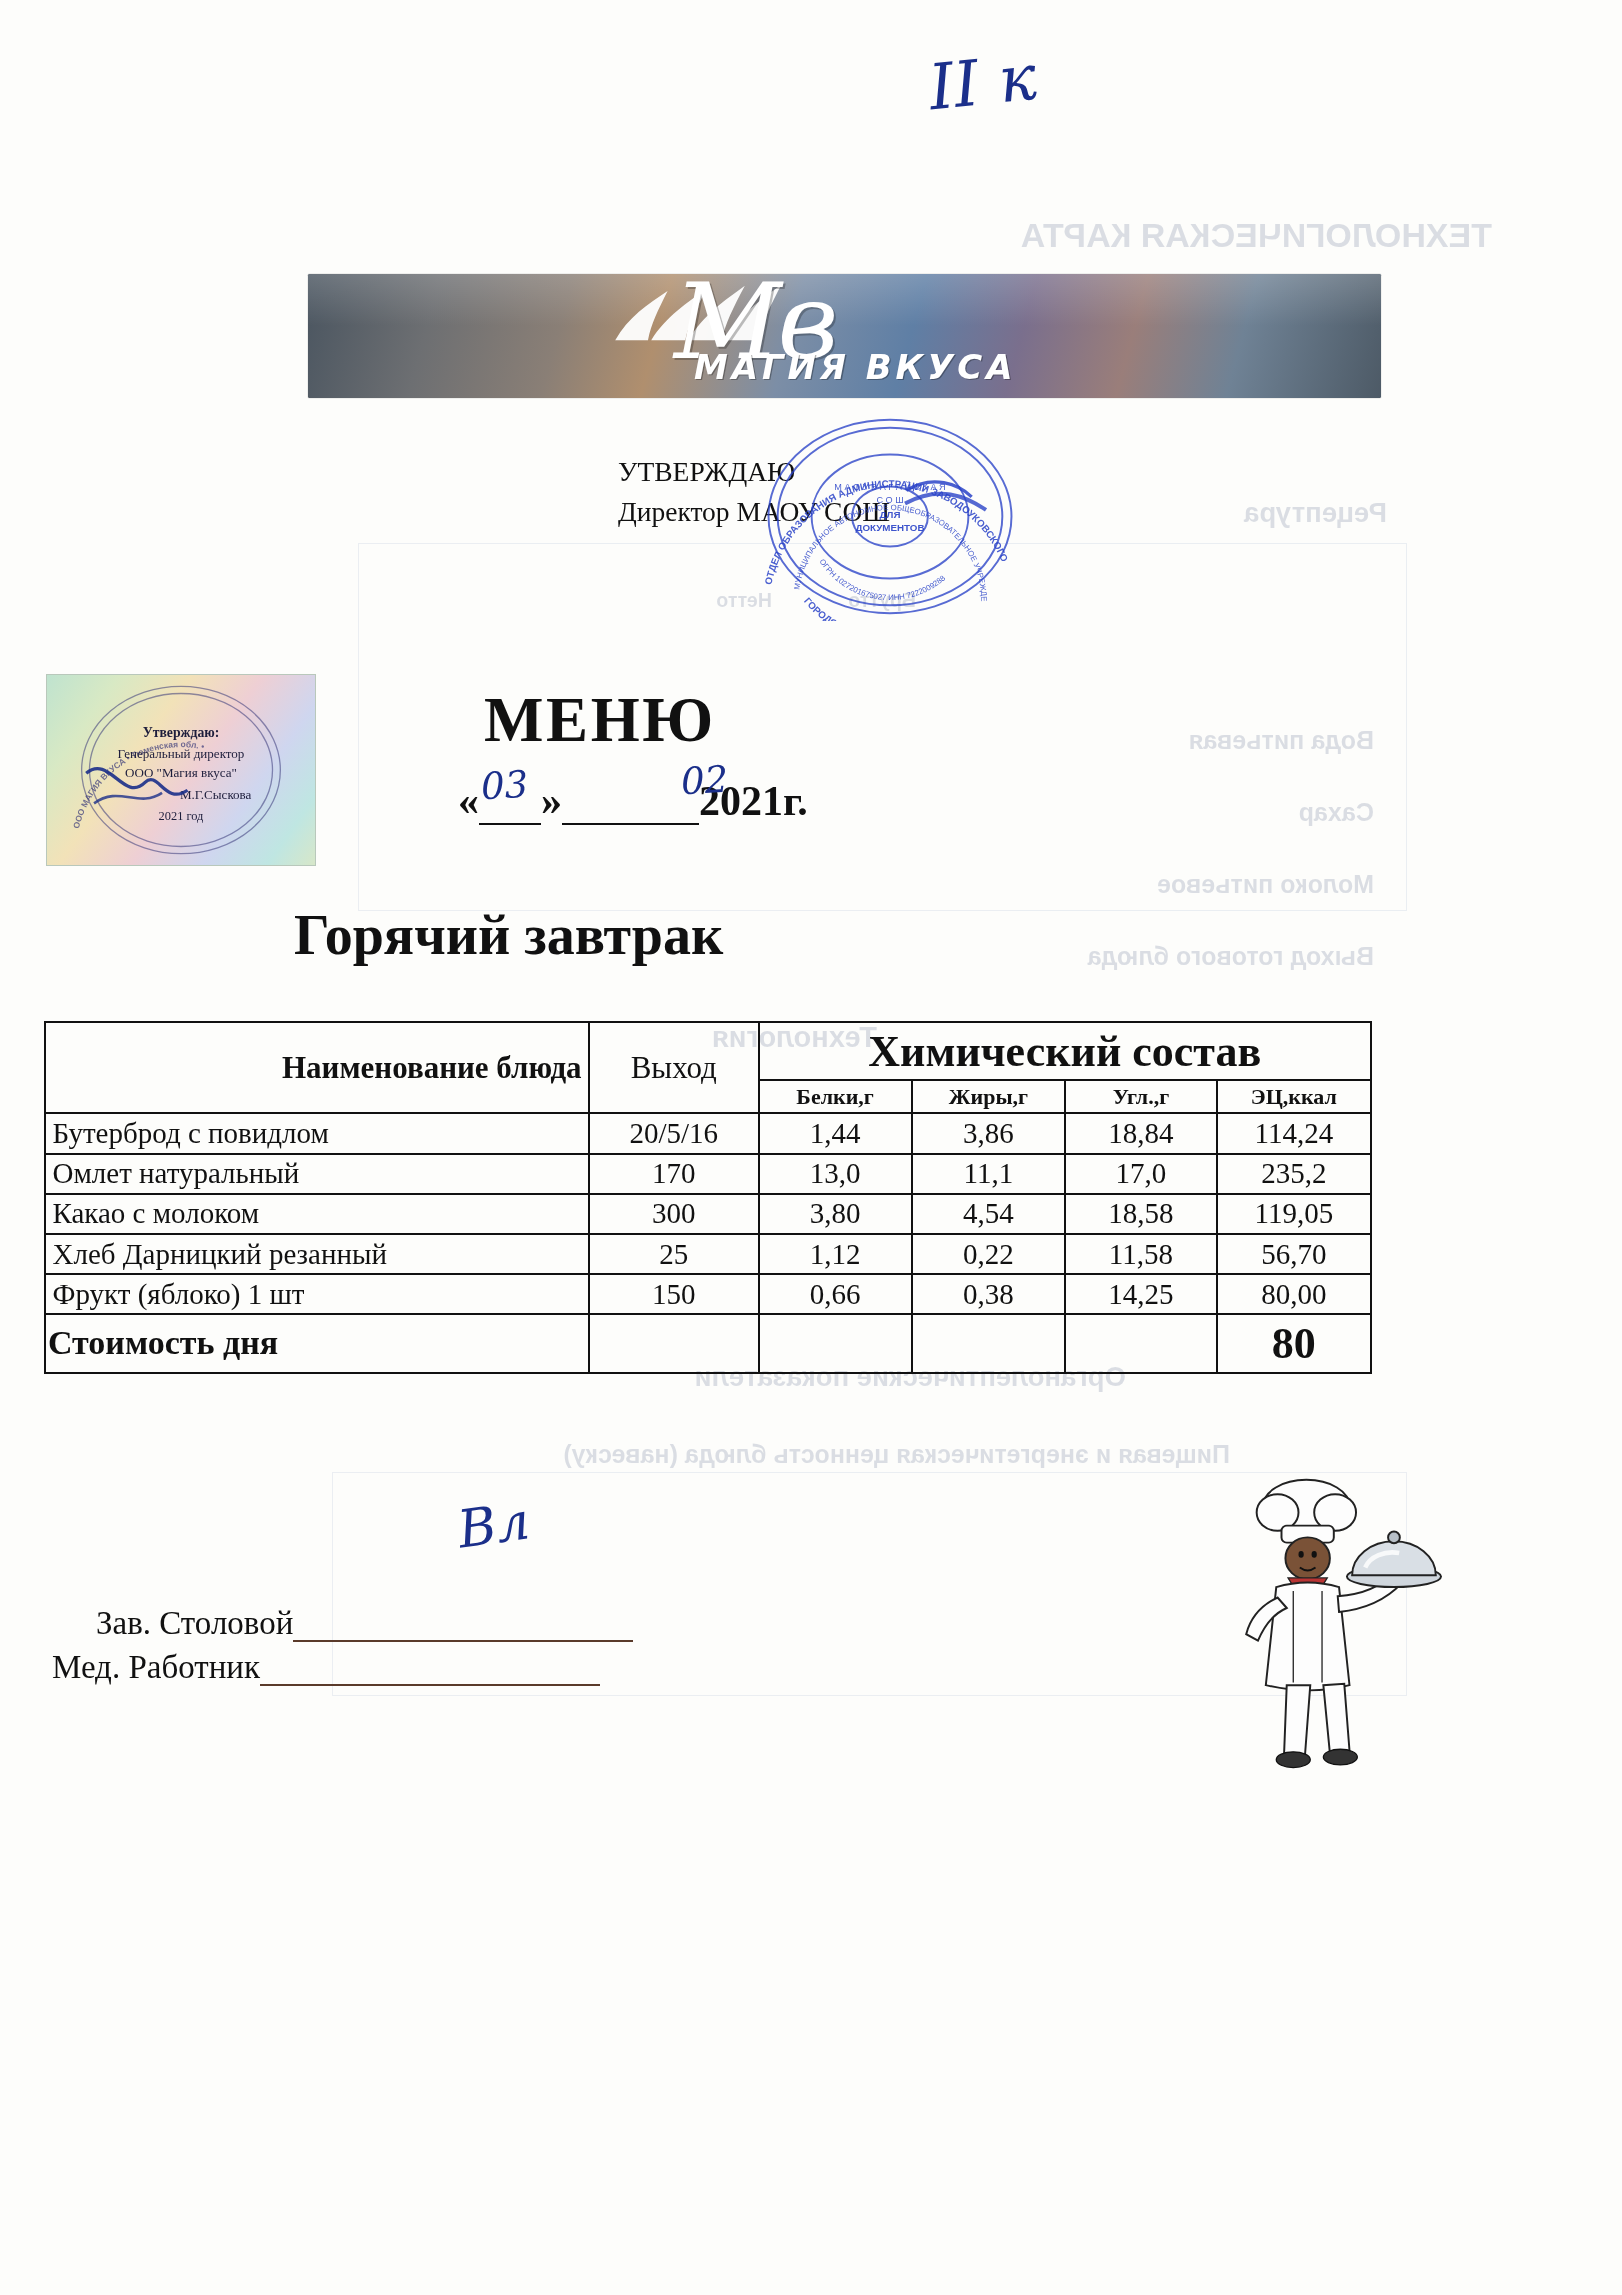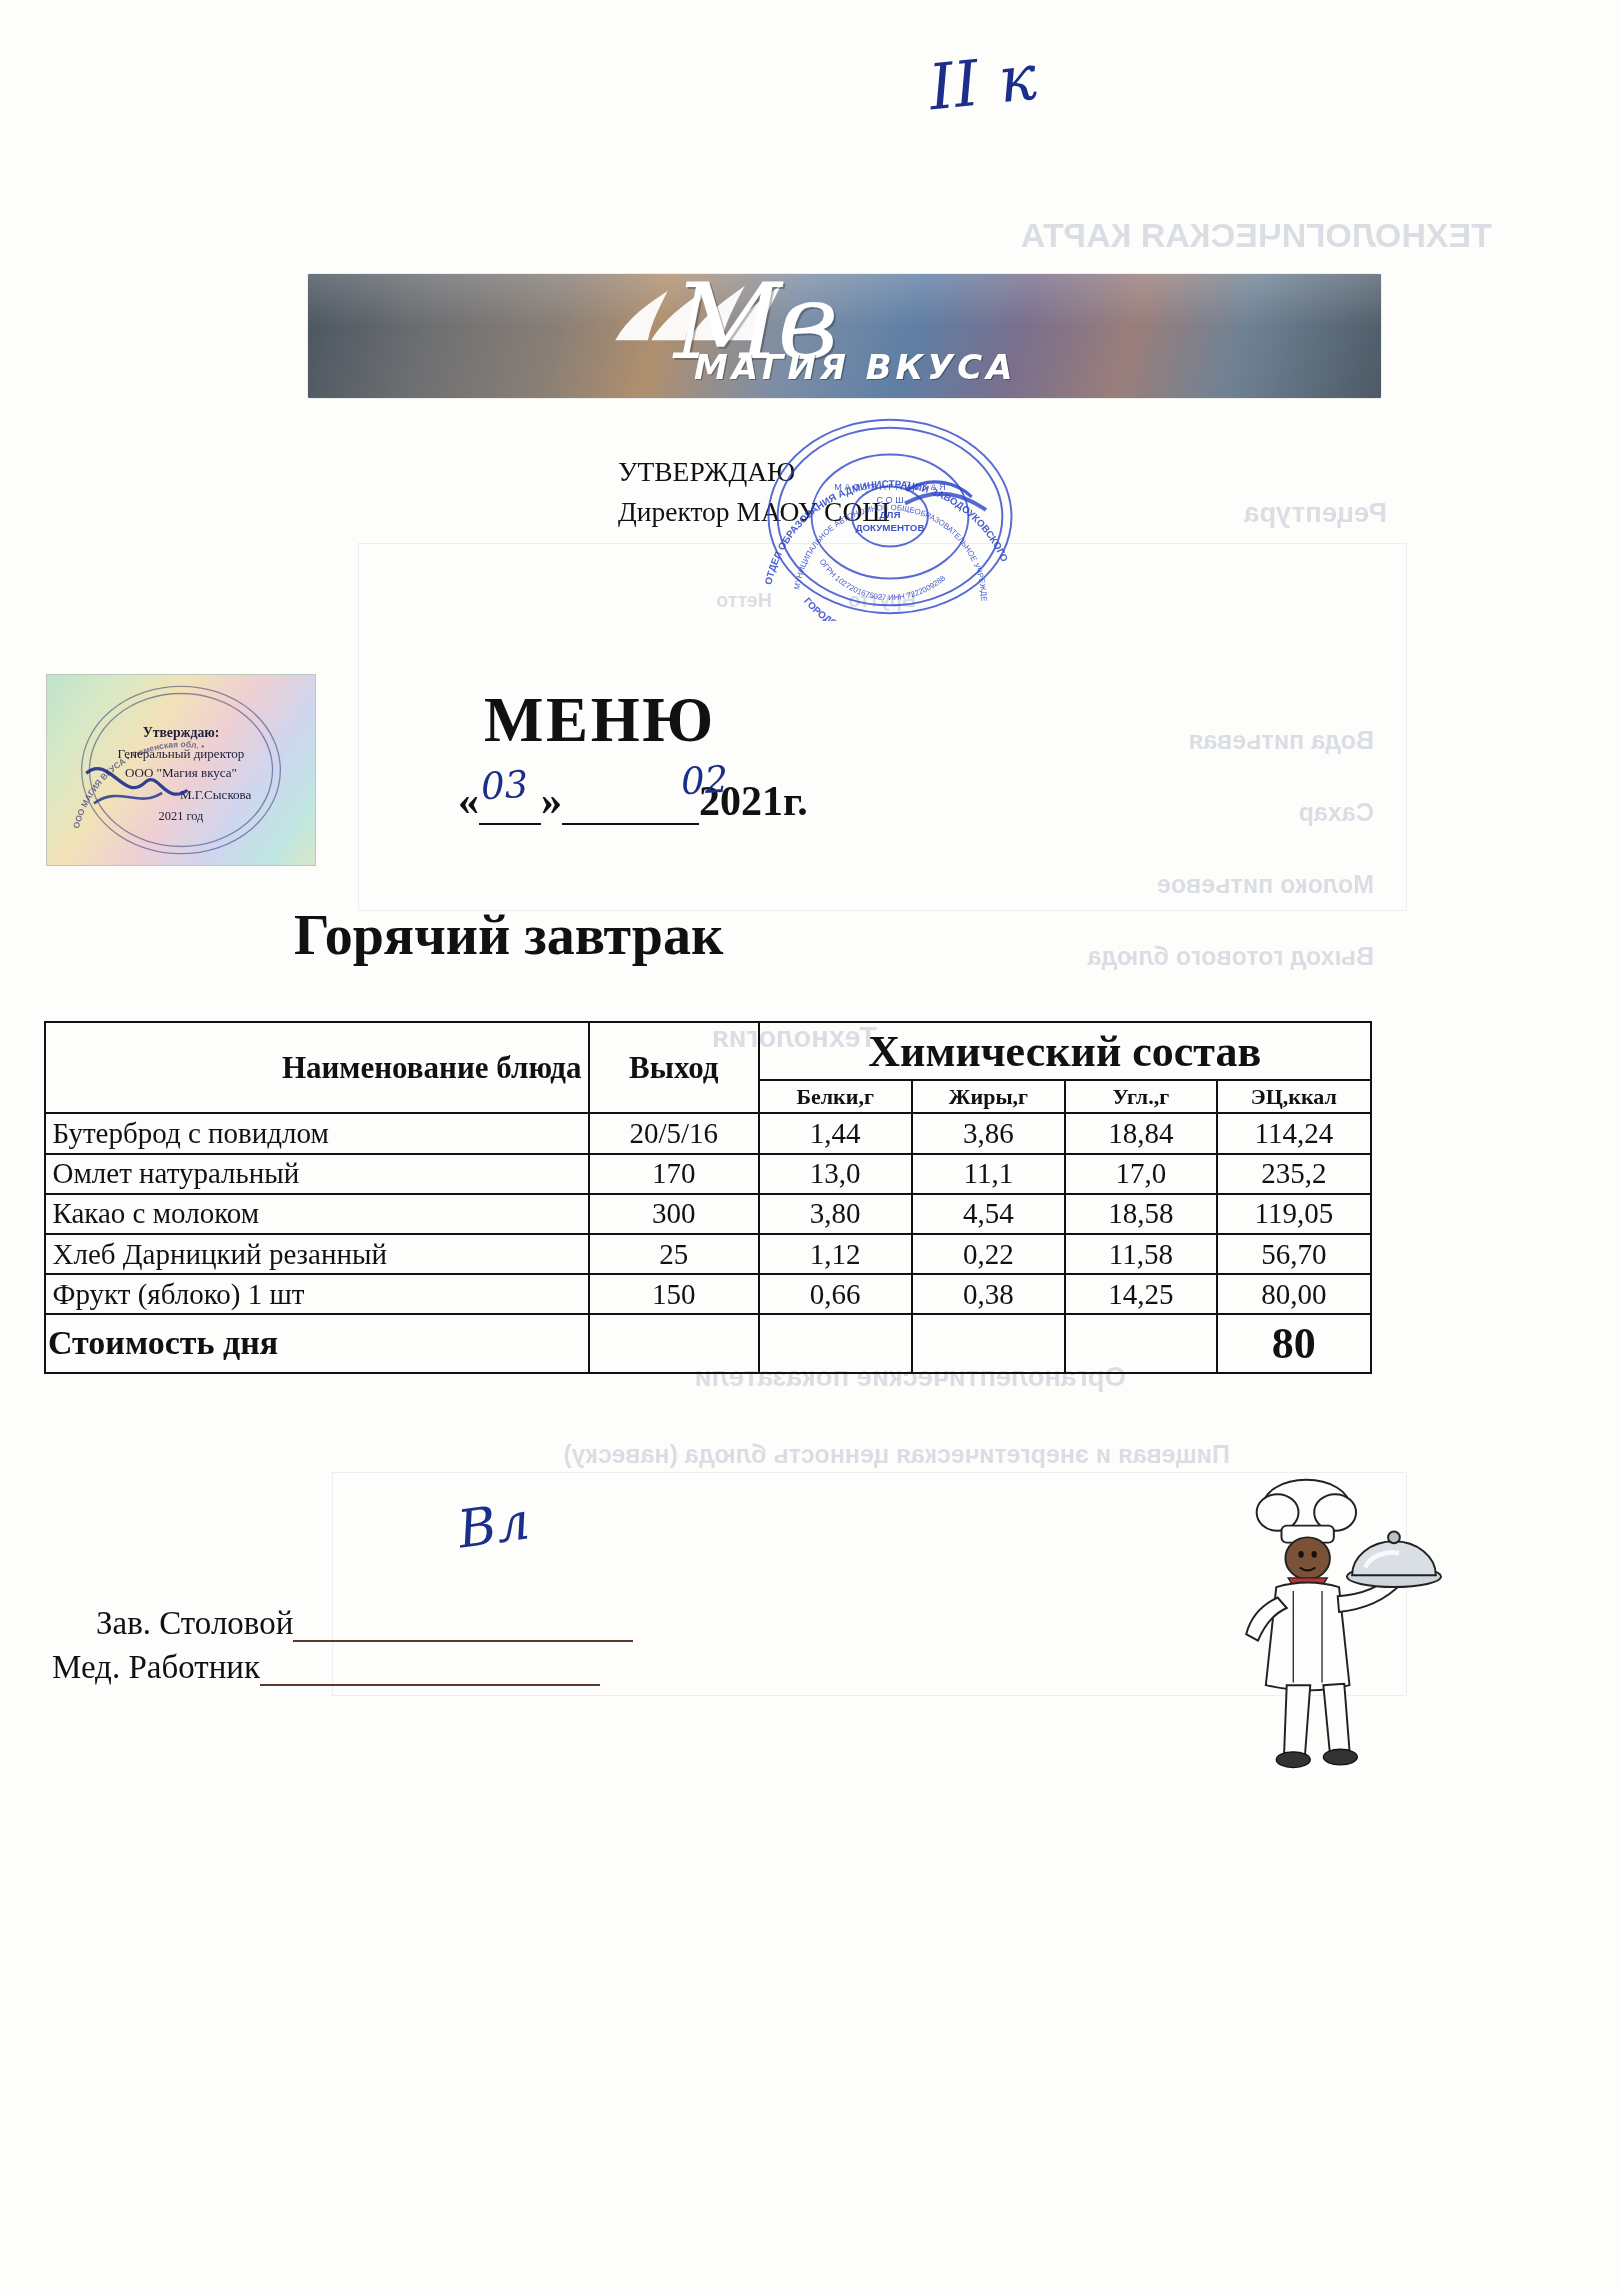--- a/index.html
+++ b/index.html
@@ -206,21 +206,21 @@
     padding: 2.6px 6.5px;
   }
   th.hdr-name {
     font-size: 31px;
     font-weight: bold;
     text-align: right;
     width: 576px;
   }
   th.hdr-out {
     font-size: 31px;
-    font-weight: bold;
+    font-weight: normal;
     text-align: center;
     width: 164px;
     margin-top: 24px;
   }
   th.hdr-chem {
     font-size: 44px;
     font-weight: bold;
     text-align: center;
   }
   th.sub {

